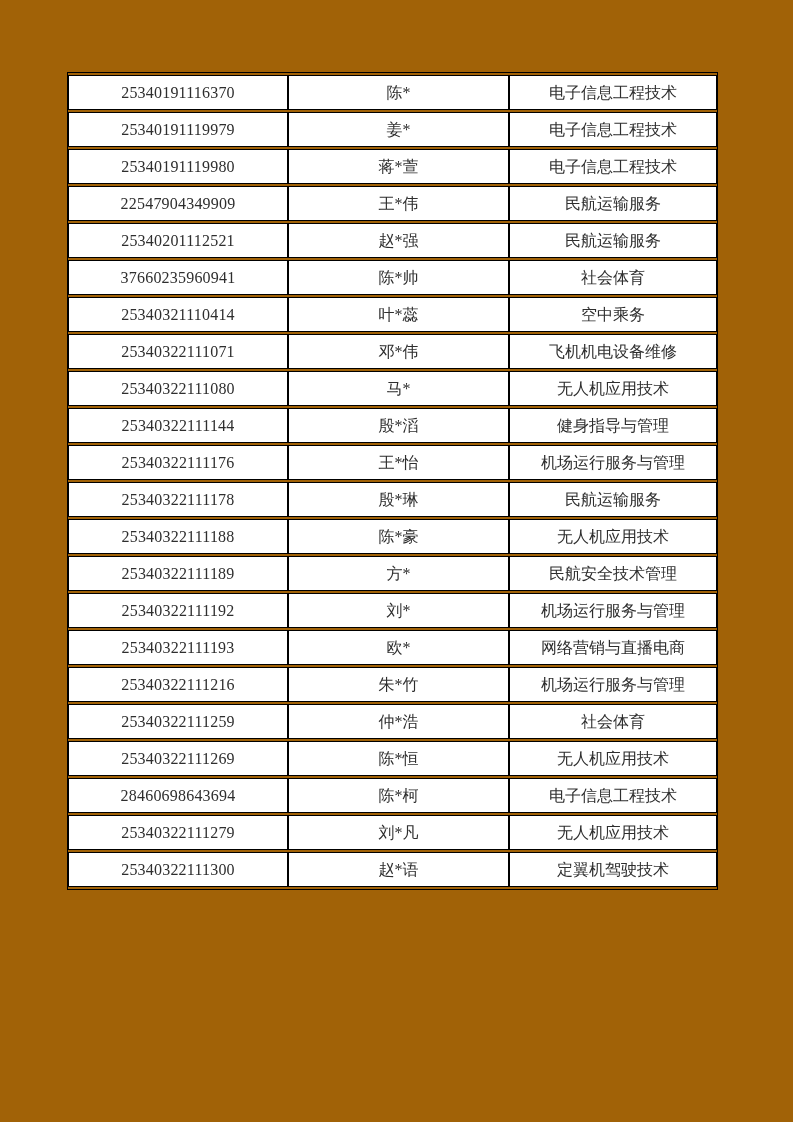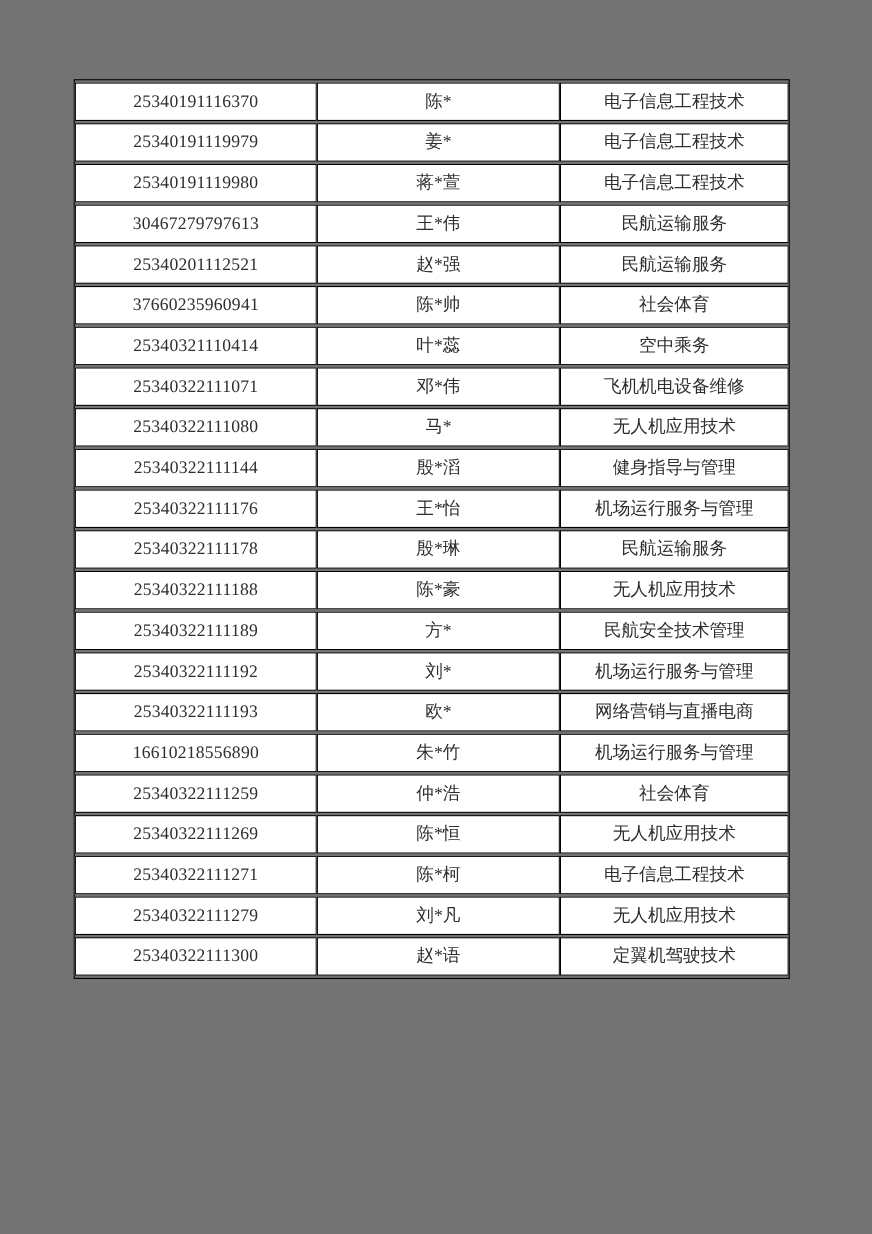--- a/index.html
+++ b/index.html
@@ -11,21 +11,21 @@
     width: 793px;
     height: 1122px;
     position: relative;
     font-family: "Liberation Serif", "DejaVu Serif", serif;
     overflow: hidden;
   }
   .page {
     position: absolute;
     left: 0; top: 0;
     width: 793px; height: 1122px;
-    background: #737373;
+    background: #a16207;
   }
   .table-wrap {
     position: absolute;
     left: 67px;
     top: 72px;
     width: 649px;
     border: 1px solid #000000;
   }
   table.roster {
     width: 100%;
@@ -72,21 +72,21 @@
     <td class="id-cell">25340191119979</td>
     <td class="name-cell">姜*</td>
     <td class="major-cell">电子信息工程技术</td>
   </tr>
           <tr>
     <td class="id-cell">25340191119980</td>
     <td class="name-cell">蒋*萱</td>
     <td class="major-cell">电子信息工程技术</td>
   </tr>
           <tr>
-    <td class="id-cell">30467279797613</td>
+    <td class="id-cell">22547904349909</td>
     <td class="name-cell">王*伟</td>
     <td class="major-cell">民航运输服务</td>
   </tr>
           <tr>
     <td class="id-cell">25340201112521</td>
     <td class="name-cell">赵*强</td>
     <td class="major-cell">民航运输服务</td>
   </tr>
           <tr>
     <td class="id-cell">37660235960941</td>
@@ -137,36 +137,36 @@
     <td class="id-cell">25340322111192</td>
     <td class="name-cell">刘*</td>
     <td class="major-cell">机场运行服务与管理</td>
   </tr>
           <tr>
     <td class="id-cell">25340322111193</td>
     <td class="name-cell">欧*</td>
     <td class="major-cell">网络营销与直播电商</td>
   </tr>
           <tr>
-    <td class="id-cell">16610218556890</td>
+    <td class="id-cell">25340322111216</td>
     <td class="name-cell">朱*竹</td>
     <td class="major-cell">机场运行服务与管理</td>
   </tr>
           <tr>
     <td class="id-cell">25340322111259</td>
     <td class="name-cell">仲*浩</td>
     <td class="major-cell">社会体育</td>
   </tr>
           <tr>
     <td class="id-cell">25340322111269</td>
     <td class="name-cell">陈*恒</td>
     <td class="major-cell">无人机应用技术</td>
   </tr>
           <tr>
-    <td class="id-cell">25340322111271</td>
+    <td class="id-cell">28460698643694</td>
     <td class="name-cell">陈*柯</td>
     <td class="major-cell">电子信息工程技术</td>
   </tr>
           <tr>
     <td class="id-cell">25340322111279</td>
     <td class="name-cell">刘*凡</td>
     <td class="major-cell">无人机应用技术</td>
   </tr>
           <tr>
     <td class="id-cell">25340322111300</td>

